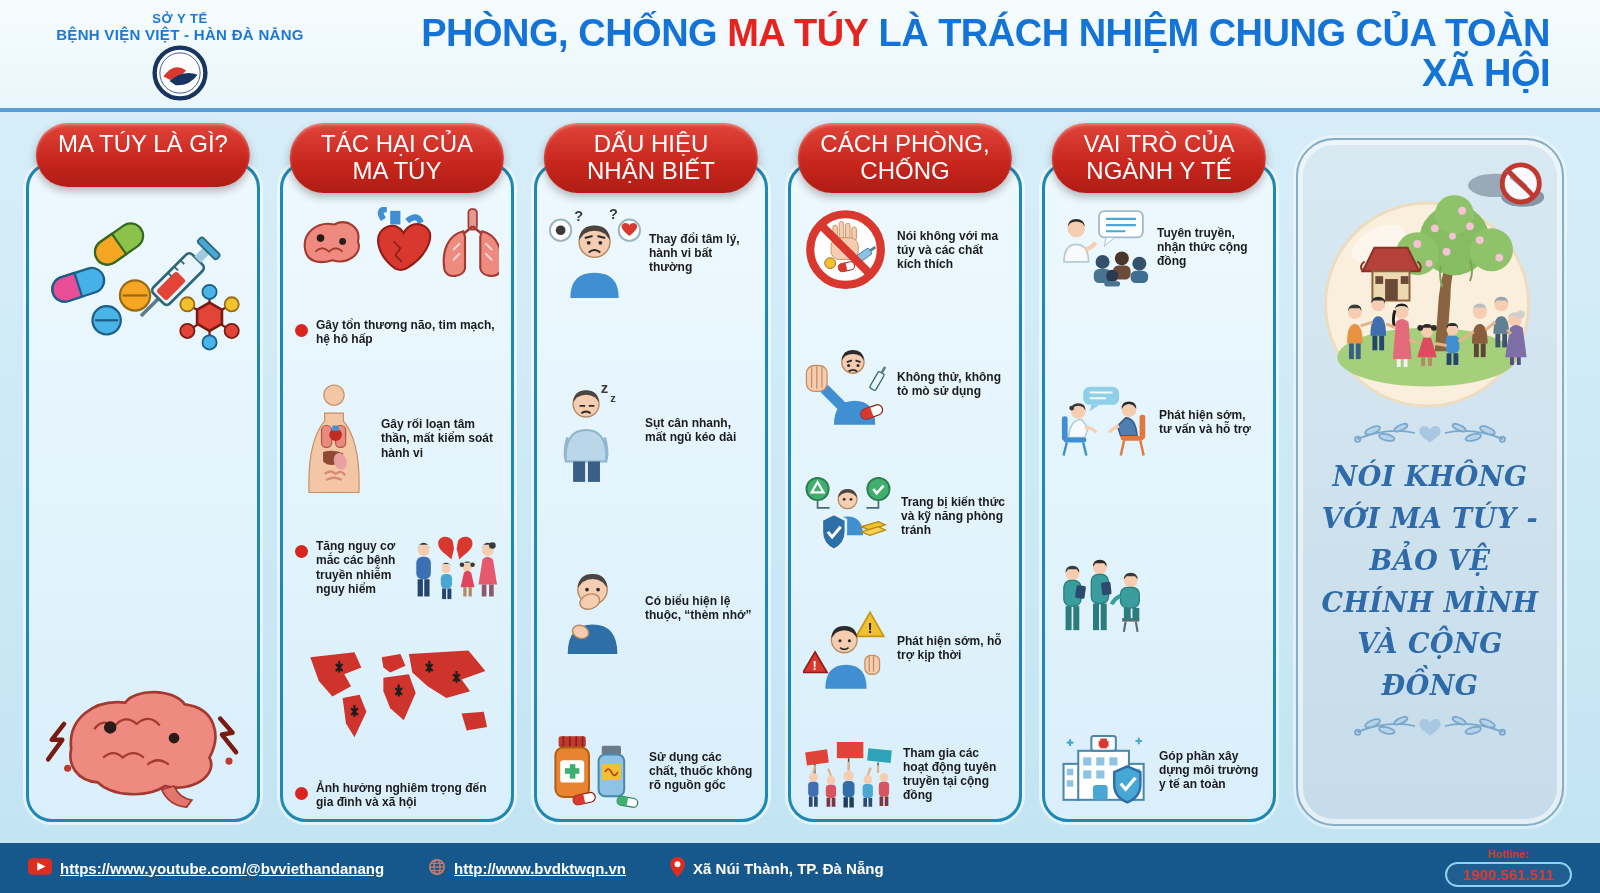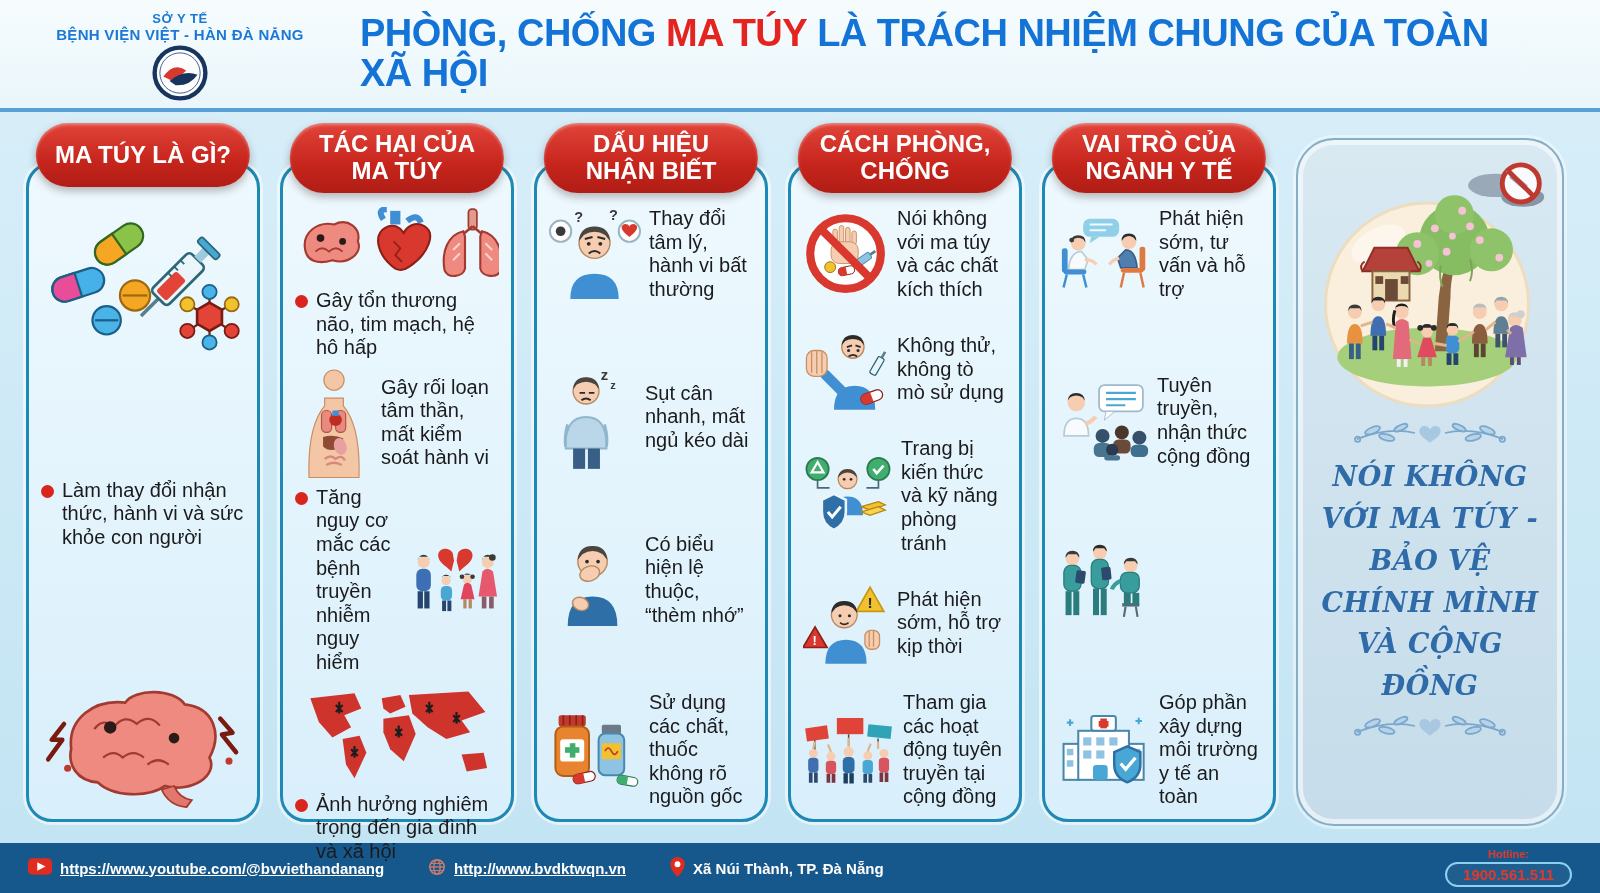--- a/index.html
+++ b/index.html
@@ -16,21 +16,21 @@
   header {
     height:112px; background:linear-gradient(180deg,#f6fcfe,#eaf6fb);
     border-bottom:4px solid #5aa0d8;
     display:flex; align-items:center; position:relative;
   }
   .org-block { width:360px; text-align:center; padding-top:4px; }
   .org-line1 { color:#1c78d6; font-weight:700; font-size:13px; letter-spacing:.5px; }
   .org-line2 { color:#1c78d6; font-weight:700; font-size:15px; letter-spacing:.3px; }
   .logo { margin:2px auto 0; width:56px; height:56px; }
   .main-title {
-    flex:1; text-align:left; font-size:38px; font-weight:800;
+    flex:1; text-align:right; font-size:38px; font-weight:800;
     color:#1373d6; letter-spacing:-0.5px; padding-right:50px; line-height:1.05;
   }
   .main-title .hl { color:#e5231f; margin:0 10px; }
 
   
   main {
     flex:1; display:flex; gap:20px; padding:50px 22px 12px 26px;
     background:linear-gradient(180deg,#d7eef9,#c3e4f3);
     position:relative;
   }
@@ -39,28 +39,28 @@
     border:3px solid #1f89b5; border-radius:26px;
     background:linear-gradient(180deg,#eef9fe,#d9effb);
     box-shadow:0 0 0 3px rgba(255,255,255,.55);
     padding:16px 12px 10px;
     display:flex; flex-direction:column;
   }
   .pill {
     position:absolute; top:-42px; left:50%; transform:translateX(-50%);
     width:94%; min-height:64px;
     background:linear-gradient(180deg,#e1443a 0%,#c6251c 60%,#b01d15 100%);
-    border-radius:34px; color:#fff; font-weight:700; font-size:24px;
-    text-align:center; display:flex; flex-direction:column; justify-content:center;
+    border-radius:34px; color:#fff; font-weight:400; font-size:24px;
+    text-align:center; display:flex; flex-direction:column; justify-content:flex-start;
     padding:8px 6px; line-height:1.12;
     box-shadow:0 4px 8px rgba(40,20,20,.3), inset 0 2px 3px rgba(255,255,255,.35);
   }
   .pill span:empty { display:none; }
   .col-body { margin-top:26px; flex:1; display:flex; flex-direction:column; justify-content:space-between; gap:8px; }
-  .txt { font-size:20px; font-weight:400; color:#1b1b1d; line-height:1.18; }
+  .txt { font-size:12px; font-weight:700; color:#1b1b1d; line-height:1.18; }
   .bullet { display:flex; gap:8px; }
   .bullet .dot { width:13px; height:13px; border-radius:50%; background:#d9251d; flex:none; margin-top:6px; }
   .row { display:flex; gap:8px; align-items:center; }
   .row .ico { flex:none; }
   .illus svg, .ico svg { display:block; }
   .center { display:flex; justify-content:center; }
 
   
   .side-panel {
     width:268px; height:688px; margin-top:-24px;
@@ -151,24 +151,20 @@
                 <line x1="190" y1="122" x2="167" y2="109"></line>
             </g>
             <polygon points="190,106 204,114 204,130 190,138 176,130 176,114" fill="#e24438" stroke="#7a1b12" stroke-width="3"></polygon>
             <circle cx="190" cy="94" r="8" fill="#4ab3e8" stroke="#1b5e86" stroke-width="2"></circle>
             <circle cx="215" cy="108" r="8" fill="#f2c12e" stroke="#9a6a12" stroke-width="2"></circle>
             <circle cx="215" cy="138" r="8" fill="#e24438" stroke="#7a1b12" stroke-width="2"></circle>
             <circle cx="190" cy="151" r="8" fill="#4ab3e8" stroke="#1b5e86" stroke-width="2"></circle>
             <circle cx="165" cy="138" r="8" fill="#e24438" stroke="#7a1b12" stroke-width="2"></circle>
             <circle cx="165" cy="108" r="8" fill="#f2c12e" stroke="#9a6a12" stroke-width="2"></circle>
           </svg>
-        </div>
-        <div class="bullet">
-          <span class="dot"></span>
-          <span class="txt">Làm thay đổi nhận thức, hành vi và sức khỏe con người</span>
         </div>
         <div class="center illus">
           <svg viewBox="0 0 230 150" width="205" height="133">
             <path d="M34 82 C30 48 60 26 95 30 C105 14 150 14 162 32 C196 36 204 66 190 92 C200 112 170 132 140 124 C120 138 80 136 64 120 C40 118 30 100 34 82 Z" fill="#ef8a80" stroke="#a33a30" stroke-width="3"></path>
             <path d="M60 60 q10 -14 22 -2 q12 -16 26 -4 q14 -12 26 2 M70 92 q12 -10 22 0 q12 -10 24 0 M120 100 q12 -10 24 0" fill="none" stroke="#a33a30" stroke-width="2.5"></path>
             <circle cx="78" cy="58" r="7" fill="#2b1b18"></circle>
             <circle cx="150" cy="70" r="6" fill="#2b1b18"></circle>
             <path d="M150 124 q6 14 20 16 l-6 8 q-20 -2 -28 -20 Z" fill="#e2776d" stroke="#a33a30" stroke-width="2"></path>
             <polyline points="26,54 12,72 24,72 8,94" fill="none" stroke="#7a1b12" stroke-width="5" stroke-linecap="round" stroke-linejoin="round"></polyline>
             <polyline points="202,48 216,64 204,66 220,86" fill="none" stroke="#7a1b12" stroke-width="5" stroke-linecap="round" stroke-linejoin="round"></polyline>
@@ -506,20 +502,42 @@
     </section>
 
     <section class="col">
       <div class="pill">
         <span>VAI TRÒ CỦA</span>
         <span>NGÀNH Y TẾ</span>
       </div>
       <div class="col-body">
         <div class="row">
           <span class="ico">
+            <svg viewBox="0 0 105 90" width="92" height="80">
+              <rect x="48" y="4" width="50" height="30" rx="6" fill="#fff" stroke="#9fb9c9" stroke-width="2"></rect>
+              <path d="M56 13 h34 M56 20 h34 M56 27 h22" stroke="#49a7d6" stroke-width="2.5"></path>
+              <polygon points="56,34 66,34 54,44" fill="#fff" stroke="#9fb9c9" stroke-width="1"></polygon>
+              <circle cx="22" cy="24" r="10" fill="#f6cdb0"></circle>
+              <path d="M12 22 q1 -9 10 -9 q9 0 10 9 l-3 -4 q-7 -4 -14 0 Z" fill="#2b2b2b"></path>
+              <path d="M8 62 q0 -20 14 -20 q14 0 14 20 Z" fill="#f7fbfd" stroke="#b8ccd8" stroke-width="2"></path>
+              <path d="M32 48 q8 -2 12 -8" stroke="#f6cdb0" stroke-width="5" fill="none"></path>
+              <circle cx="52" cy="62" r="8" fill="#35506b"></circle>
+                <rect x="42" y="70" width="20" height="16" rx="6" fill="#49748f"></rect>
+              <circle cx="74" cy="58" r="8" fill="#4a3628"></circle>
+                <rect x="64" y="66" width="20" height="16" rx="6" fill="#6b4a3a"></rect>
+              <circle cx="94" cy="64" r="8" fill="#35506b"></circle>
+                <rect x="84" y="72" width="20" height="14" rx="6" fill="#3f6f8f"></rect>
+              <circle cx="63" cy="78" r="7" fill="#2b3a50"></circle>
+                <rect x="54" y="84" width="18" height="6" rx="3" fill="#49748f"></rect>
+            </svg>
+          </span>
+          <span class="txt">Tuyên truyền, nhận thức cộng đồng</span>
+        </div>
+        <div class="row">
+          <span class="ico">
             <svg viewBox="0 0 115 90" width="94" height="76">
               <rect x="32" y="2" width="44" height="22" rx="8" fill="#8fd0e8"></rect>
               <path d="M40 9 h28 M40 16 h20" stroke="#f2fafd" stroke-width="2.5"></path>
               <polygon points="42,24 52,24 40,32" fill="#8fd0e8"></polygon>
               <circle cx="26" cy="32" r="9" fill="#f6cdb0"></circle>
               <path d="M17 31 q0 -9 9 -9 q9 0 9 9 l-3 -4 q-6 -4 -12 0 Z" fill="#3a3a3a"></path>
                 <circle cx="18" cy="28" r="3" fill="#3a3a3a"></circle>
               <path d="M14 64 q2 -22 16 -22 l8 10 -4 12 Z" fill="#f7fbfd" stroke="#b8ccd8" stroke-width="2"></path>
               <path d="M34 52 q10 0 14 6" stroke="#f6cdb0" stroke-width="4" fill="none"></path>
               <rect x="6" y="38" width="7" height="30" rx="3" fill="#3f8fd2"></rect>
@@ -529,42 +547,20 @@
               <path d="M79 29 q0 -9 9 -9 q9 0 9 9 l-3 -4 q-6 -4 -12 0 Z" fill="#2b2b2b"></path>
               <path d="M98 62 q-2 -22 -14 -22 l-10 10 4 12 Z" fill="#4f7fb0" stroke="#3a5f86" stroke-width="2"></path>
               <path d="M76 50 q-8 2 -12 8" stroke="#f6cdb0" stroke-width="4" fill="none"></path>
               <rect x="101" y="36" width="7" height="30" rx="3" fill="#e0793f"></rect>
               <rect x="78" y="62" width="28" height="6" rx="3" fill="#e0793f"></rect>
               <path d="M82 68 l-4 18 M102 68 l4 18" stroke="#e0793f" stroke-width="3"></path>
               <path d="M54 88 h40" stroke="#5a7d8c" stroke-width="2" opacity="0"></path>
             </svg>
           </span>
           <span class="txt">Phát hiện sớm, tư vấn và hỗ trợ</span>
-        </div>
-        <div class="row">
-          <span class="ico">
-            <svg viewBox="0 0 105 90" width="92" height="80">
-              <rect x="48" y="4" width="50" height="30" rx="6" fill="#fff" stroke="#9fb9c9" stroke-width="2"></rect>
-              <path d="M56 13 h34 M56 20 h34 M56 27 h22" stroke="#49a7d6" stroke-width="2.5"></path>
-              <polygon points="56,34 66,34 54,44" fill="#fff" stroke="#9fb9c9" stroke-width="1"></polygon>
-              <circle cx="22" cy="24" r="10" fill="#f6cdb0"></circle>
-              <path d="M12 22 q1 -9 10 -9 q9 0 10 9 l-3 -4 q-7 -4 -14 0 Z" fill="#2b2b2b"></path>
-              <path d="M8 62 q0 -20 14 -20 q14 0 14 20 Z" fill="#f7fbfd" stroke="#b8ccd8" stroke-width="2"></path>
-              <path d="M32 48 q8 -2 12 -8" stroke="#f6cdb0" stroke-width="5" fill="none"></path>
-              <circle cx="52" cy="62" r="8" fill="#35506b"></circle>
-                <rect x="42" y="70" width="20" height="16" rx="6" fill="#49748f"></rect>
-              <circle cx="74" cy="58" r="8" fill="#4a3628"></circle>
-                <rect x="64" y="66" width="20" height="16" rx="6" fill="#6b4a3a"></rect>
-              <circle cx="94" cy="64" r="8" fill="#35506b"></circle>
-                <rect x="84" y="72" width="20" height="14" rx="6" fill="#3f6f8f"></rect>
-              <circle cx="63" cy="78" r="7" fill="#2b3a50"></circle>
-                <rect x="54" y="84" width="18" height="6" rx="3" fill="#49748f"></rect>
-            </svg>
-          </span>
-          <span class="txt">Tuyên truyền, nhận thức cộng đồng</span>
         </div>
         <div class="row">
           <span class="ico">
             <svg viewBox="0 0 105 90" width="90" height="78">
               <circle cx="18" cy="20" r="8" fill="#f6cdb0"></circle>
                 <path d="M10 19 q0 -8 8 -8 q8 0 8 8 l-3 -4 -10 0 Z" fill="#3a3a3a"></path>
               <rect x="8" y="28" width="20" height="30" rx="8" fill="#3a9d9d" stroke="#2b7d7d" stroke-width="1.5"></rect>
               <rect x="22" y="34" width="11" height="15" rx="2" fill="#2b4a6e" transform="rotate(8 27 41)"></rect>
               <rect x="10" y="58" width="7" height="28" fill="#2b7d7d"></rect>
                 <rect x="19" y="58" width="7" height="28" fill="#2b7d7d"></rect>

